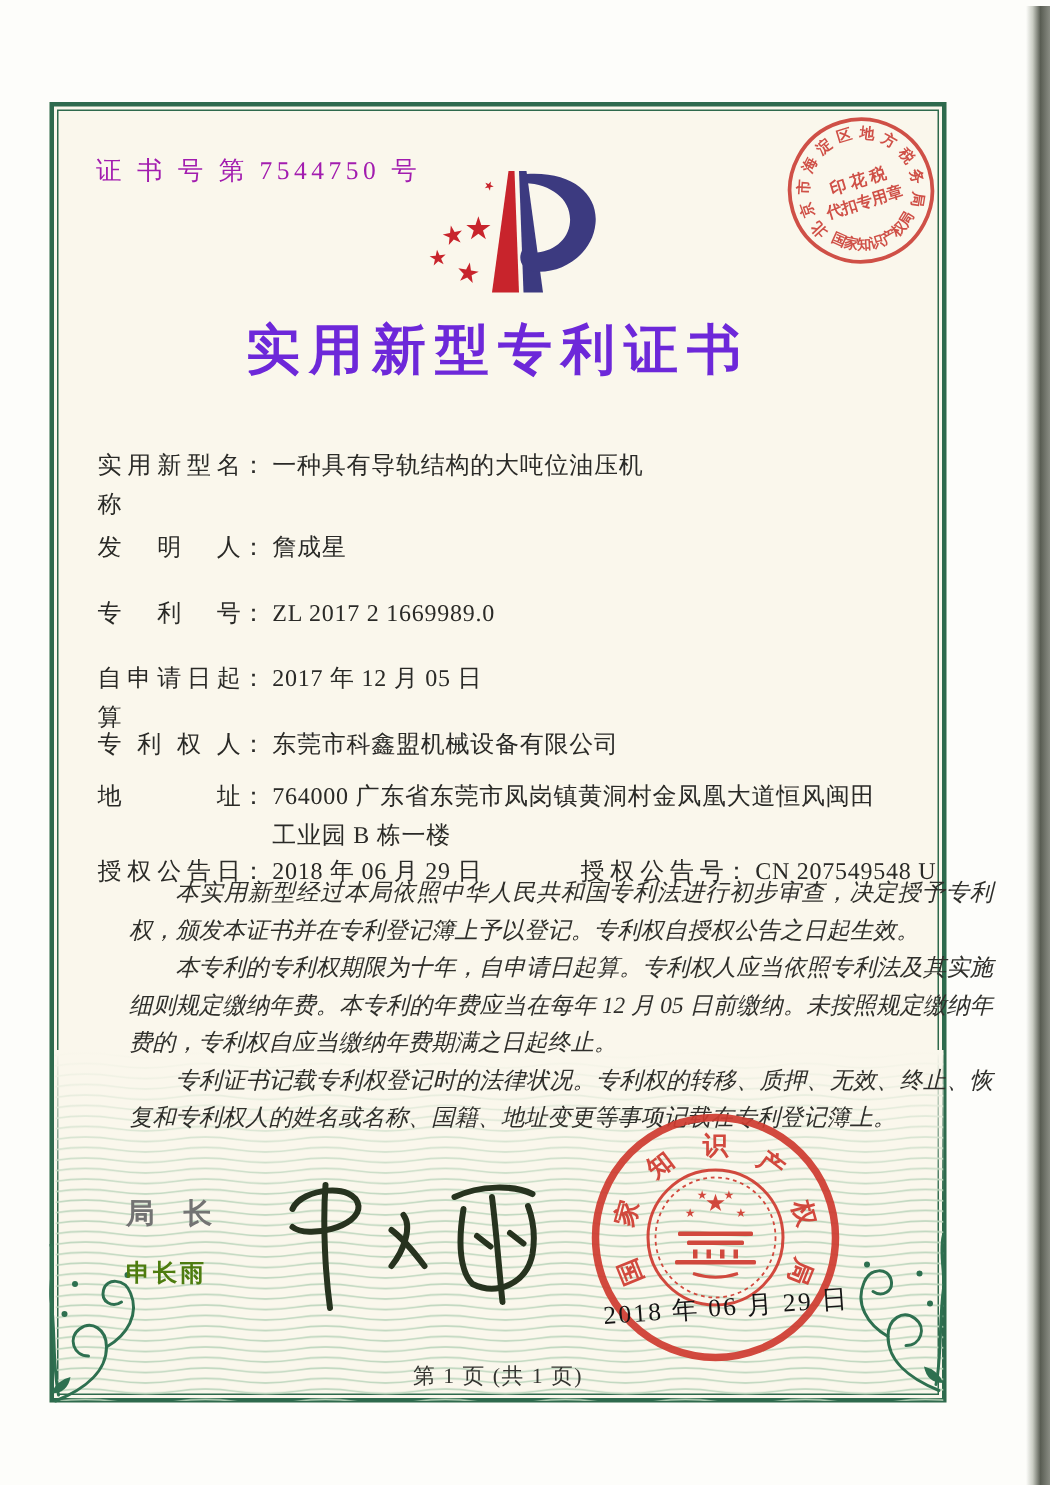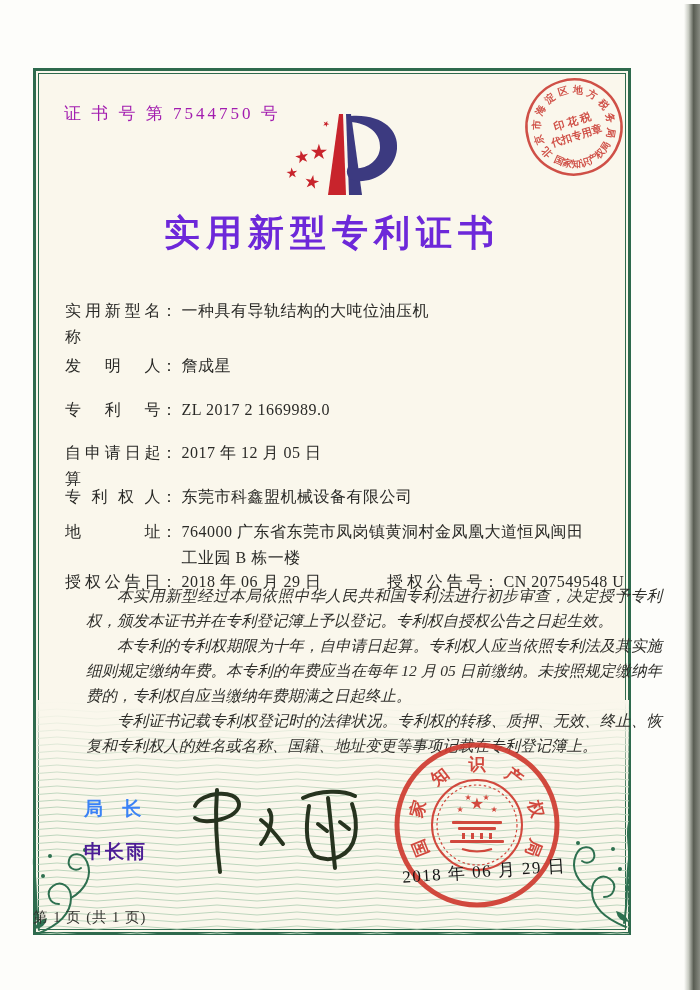--- a/index.html
+++ b/index.html
@@ -33,30 +33,30 @@
   .field .colon{display:inline-block;vertical-align:top;}
   .field .val{display:inline-block;vertical-align:top;margin-left:4px;}
   .field .val-wrap{width:402px;}
   .grant-right{position:absolute;left:322px;top:0;white-space:nowrap;}
 
   .paras{position:absolute;left:58px;top:583px;width:576px;font-size:15.5px;
     font-style:italic;line-height:25px;text-align:justify;color:#2f2f2b;margin-left:28px;}
   .paras p{margin:0;text-indent:2em;}
 
   .sig-title{position:absolute;left:84px;top:796px;font-family:"Liberation Sans","DejaVu Sans",sans-serif;
-    font-weight:bold;font-size:19px;letter-spacing:7px;color:#3b82f6;}
+    font-weight:bold;font-size:19px;letter-spacing:7px;color:#737373;}
   .sig-name{position:absolute;left:84px;top:839px;font-family:"Liberation Sans","DejaVu Sans",sans-serif;
-    font-weight:bold;font-size:19px;letter-spacing:2px;color:#4c1d95;}
+    font-weight:bold;font-size:16px;letter-spacing:2px;color:#4d7c0f;}
   .signature{position:absolute;left:165px;top:772px;}
 
   .main-seal{position:absolute;left:389px;top:737px;opacity:0.92;}
   .seal-date{position:absolute;left:402px;top:858px;width:220px;font-size:17px;
     letter-spacing:1.5px;color:#151515;transform:rotate(-4deg);}
 
-  .footer{position:absolute;left:33px;top:908px;width:598px;
+  .footer{position:absolute;left:33px;top:908px;width:598px;text-align:center;
     font-size:14.5px;color:#33332f;letter-spacing:1px;}
 
   .tax-stamp{position:absolute;left:510px;top:63px;opacity:0.88;}
 
   .orn{position:absolute;}
   .orn-left{left:27px;top:826px;}
   .orn-right{left:536px;top:812px;}
 
   svg text{text-anchor:middle;dominant-baseline:central;}
 </style>

